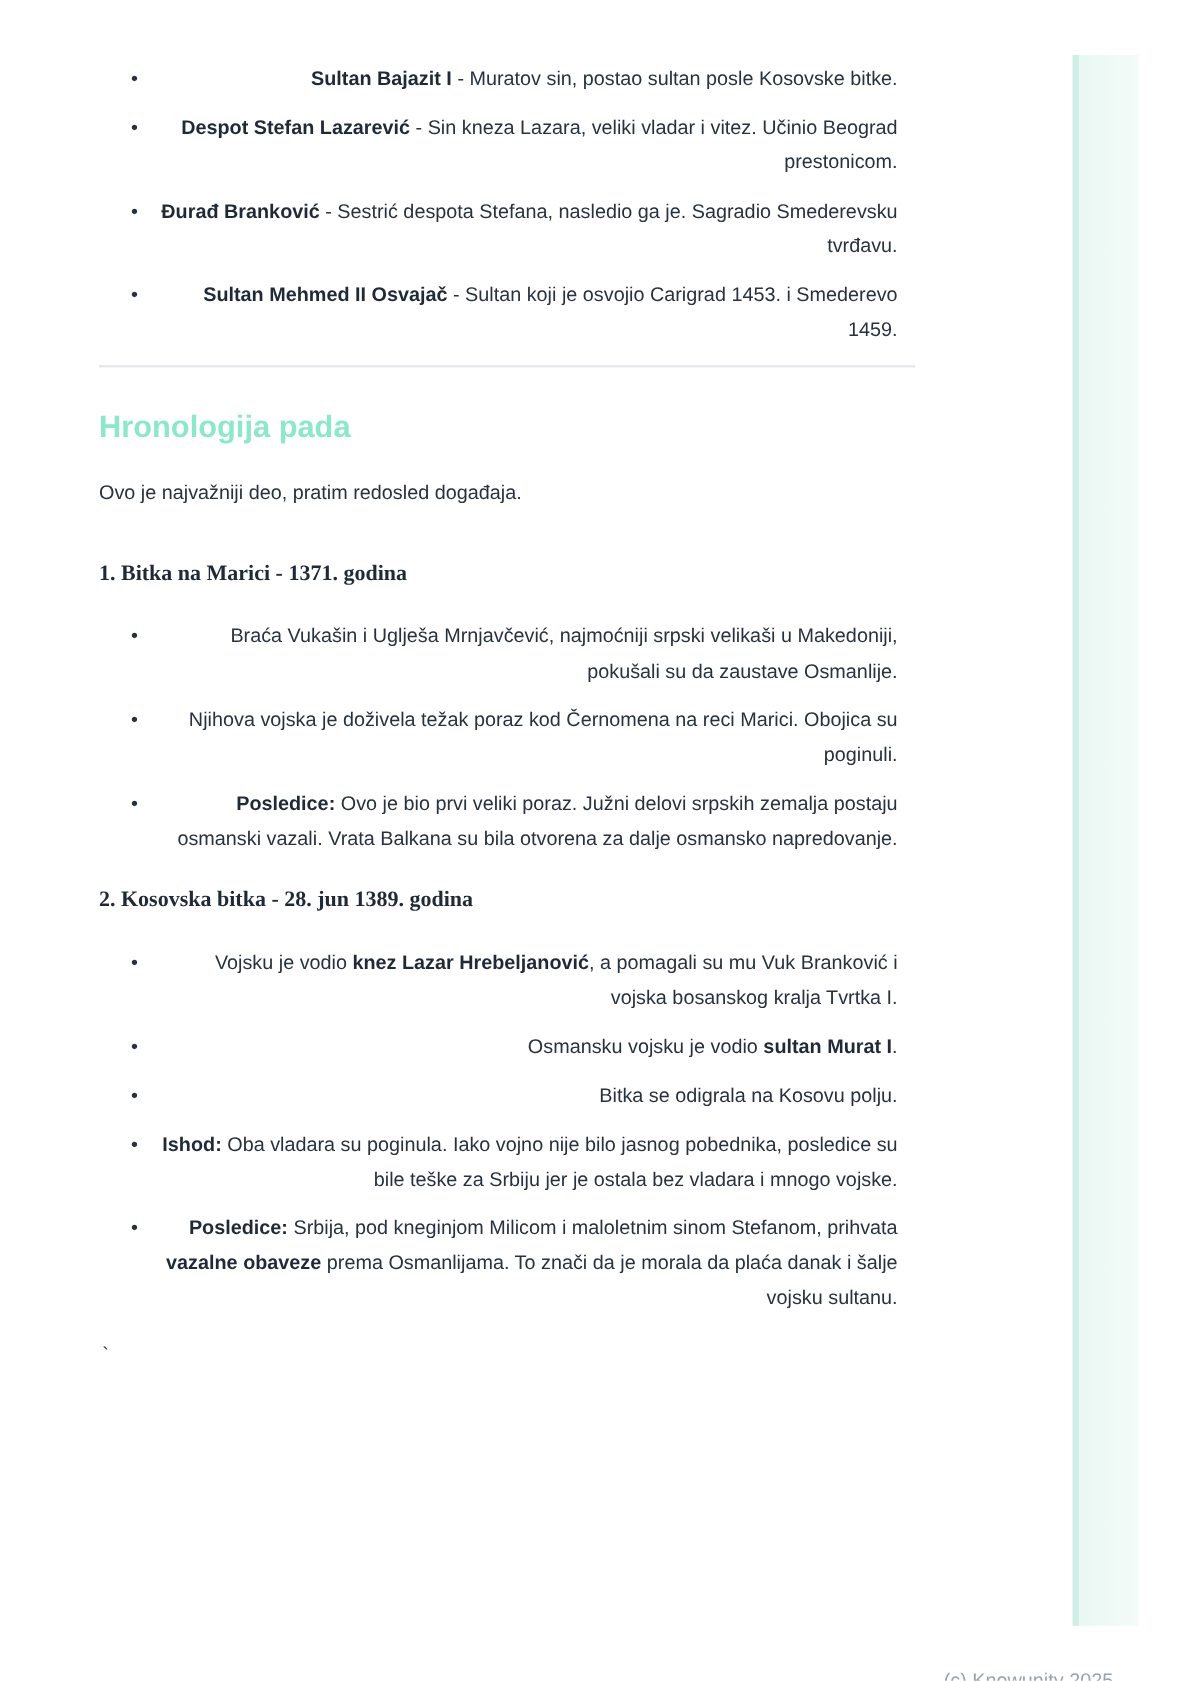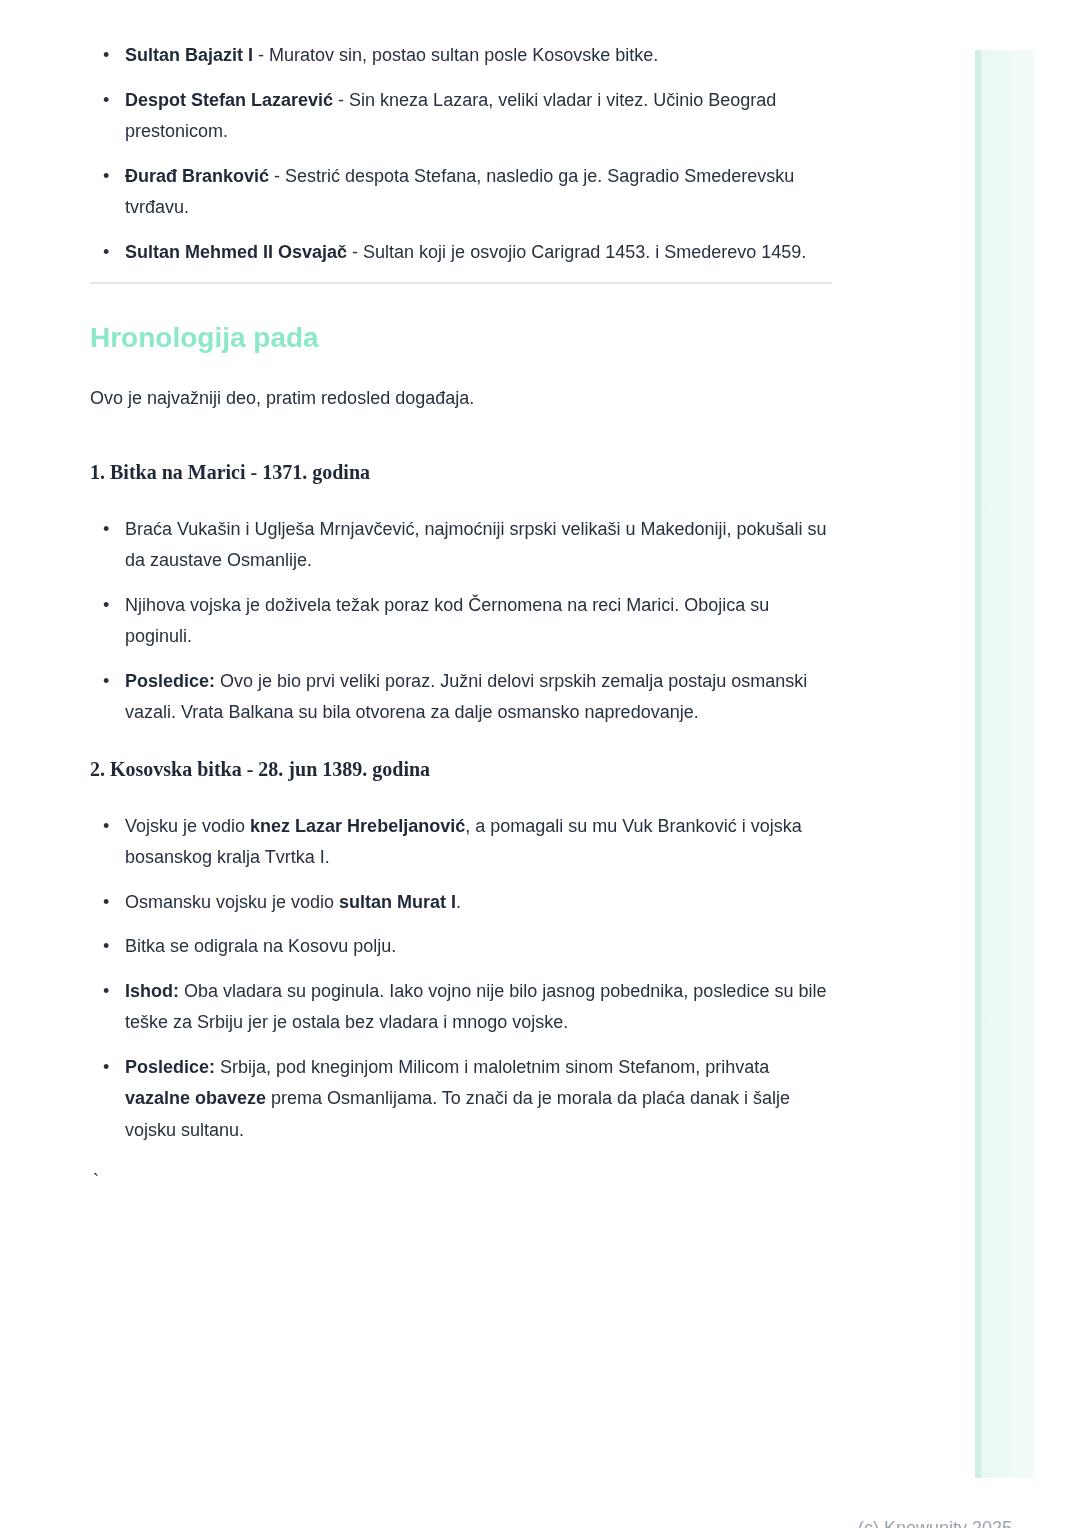--- a/index.html
+++ b/index.html
@@ -28,22 +28,23 @@
     left: 90px;
     top: 40px;
     width: 742px;
     z-index: 1;
     color: #27313f;
     font-size: 18px;
     line-height: 31.5px;
   }
   ul.bullets {
     list-style: none;
-    margin: 0;
+    margin: 16px;
     padding: 0;
+    text-align: right;
   }
   ul.bullets li {
     position: relative;
     padding-left: 35px;
     margin-bottom: 13px;
   }
   ul.bullets li::before {
     content: "\2022";
     position: absolute;
     left: 13px;

